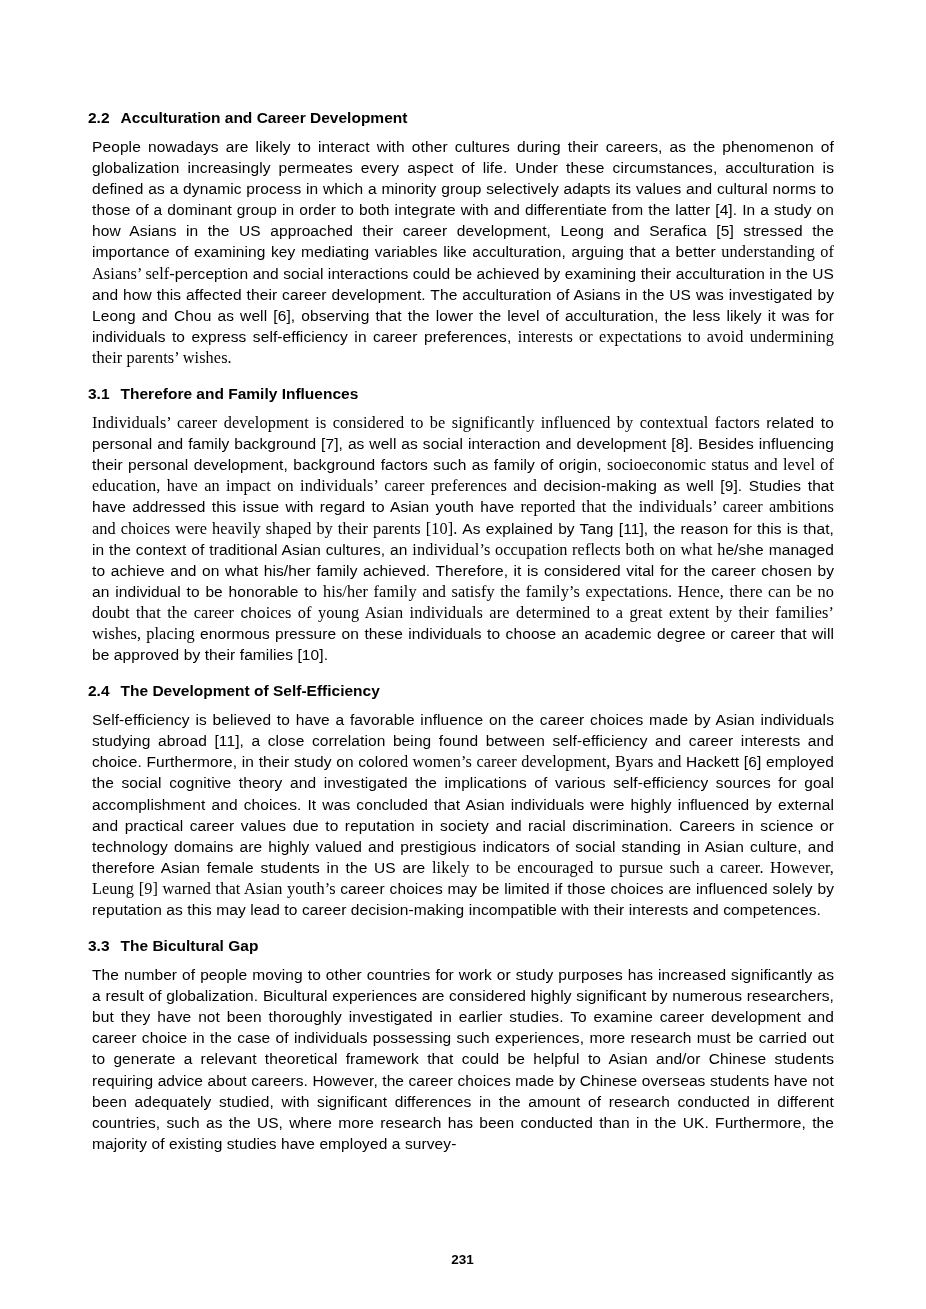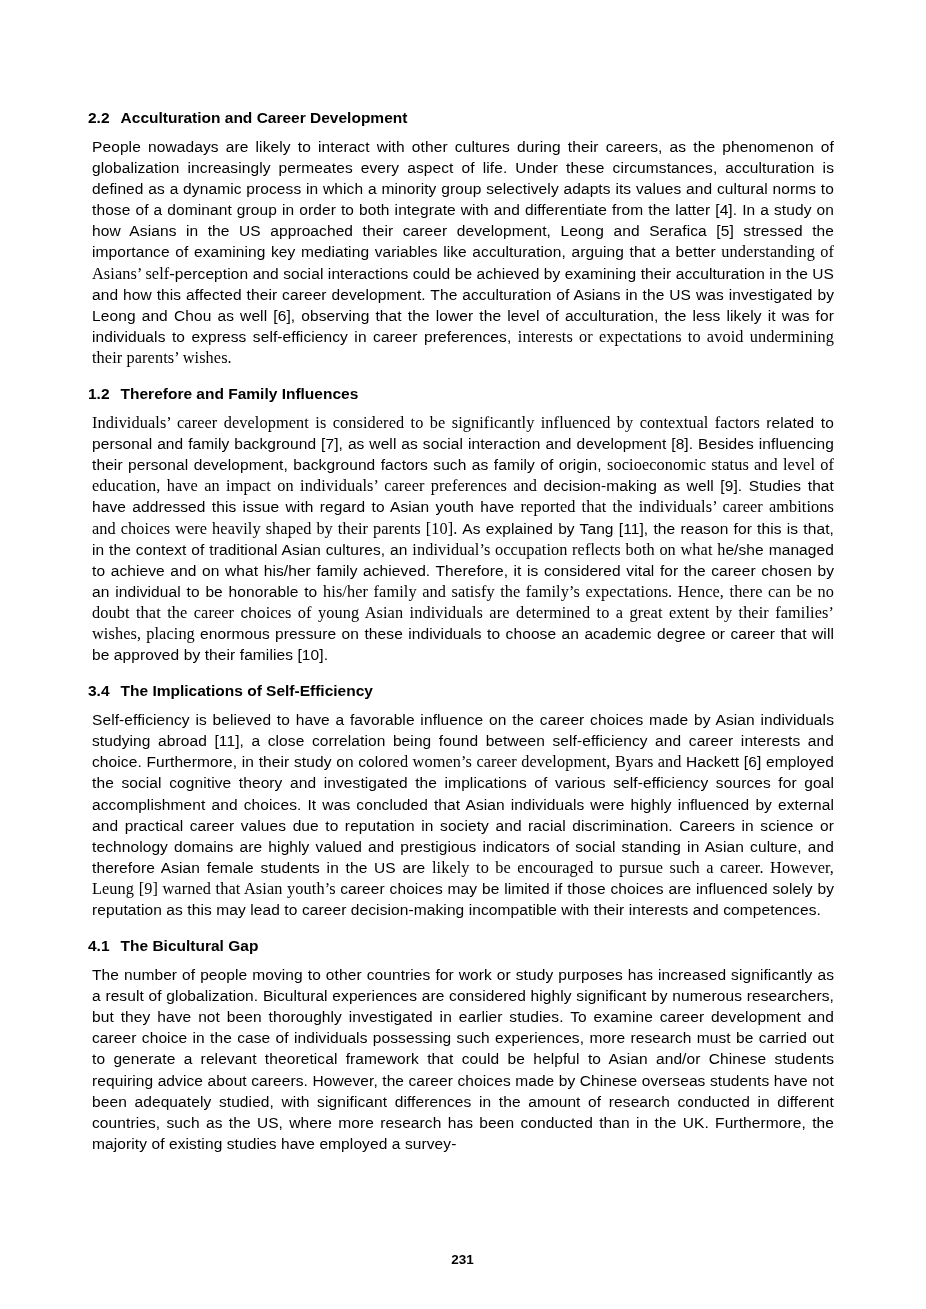--- a/index.html
+++ b/index.html
@@ -57,29 +57,29 @@
 <body>
 
 <div class="page">
 
   <div class="section">
     <h2 class="section-heading"><span class="h-num">2.2</span><span class="h-title">Acculturation and Career Development</span></h2>
     <p class="para"><span>People nowadays are likely to interact with other cultures during their careers, as the phenomenon of globalization increasingly permeates every aspect of life. Under these circumstances, acculturation is defined as a dynamic process in which a minority group selectively adapts its values and cultural norms to those of a dominant group in order to both integrate with and differentiate from the latter [4]. In a study on how Asians in the US approached their career development, Leong and Serafica [5] stressed the importance of examining key mediating variables like acculturation, arguing that a better </span><span class="serif">understanding of Asians’ self-</span><span>perception and social interactions could be achieved by examining their acculturation in the US and how this affected their career development. The acculturation of Asians in the US was investigated by Leong and Chou as well [6], observing that the lower the level of acculturation, the less likely it was for individuals to express self-efficiency in career preferences, </span><span class="serif">interests or expectations to avoid undermining their parents’ wishes.</span></p>
   </div>
 
   <div class="section">
-    <h2 class="section-heading"><span class="h-num">1.2</span><span class="h-title">Therefore and Family Influences</span></h2>
+    <h2 class="section-heading"><span class="h-num">3.1</span><span class="h-title">Therefore and Family Influences</span></h2>
     <p class="para"><span class="serif">Individuals’ career development is considered to be significantly influenced by contextual factors </span><span>related to personal and family background [7], as well as social interaction and development [8]. Besides influencing their personal development, background factors such as family of origin, </span><span class="serif">socioeconomic status and level of education, have an impact on individuals’ career preferences and </span><span>decision-making as well [9]. Studies that have addressed this issue with regard to Asian youth have </span><span class="serif">reported that the individuals’ career ambitions and choices were heavily shaped by their parents [10]. </span><span>As explained by Tang [11], the reason for this is that, in the context of traditional Asian cultures, an </span><span class="serif">individual’s occupation reflects both on what h</span><span>e/she managed to achieve and on what his/her family achieved. Therefore, it is considered vital for the career chosen by an individual to be honorable to </span><span class="serif">his/her family and satisfy the family’s expectations. Hence, there can be no doubt that the career </span><span>cho</span><span class="serif">ices of young Asian individuals are determined to a great extent by their families’ wishes, placing </span><span>enormous pressure on these individuals to choose an academic degree or career that will be approved by their families [10].</span></p>
   </div>
 
   <div class="section">
-    <h2 class="section-heading"><span class="h-num">3.4</span><span class="h-title">The Implications of Self-Efficiency</span></h2>
+    <h2 class="section-heading"><span class="h-num">2.4</span><span class="h-title">The Development of Self-Efficiency</span></h2>
     <p class="para"><span>Self-efficiency is believed to have a favorable influence on the career choices made by Asian individuals studying abroad [11], a close correlation being found between self-efficiency and career interests and choice. Furthermore, in their study on colo</span><span class="serif">red women’s career development, Byars and </span><span>Hackett [6] employed the social cognitive theory and investigated the implications of various self-efficiency sources for goal accomplishment and choices. It was concluded that Asian individuals were highly influenced by external and practical career values due to reputation in society and racial discrimination. Careers in science or technology domains are highly valued and prestigious indicators of social standing in Asian culture, and therefore Asian female students in the US are </span><span class="serif">likely to be encouraged to pursue such a career. However, Leung [9] warned that Asian youth’s </span><span>career choices may be limited if those choices are influenced solely by reputation as this may lead to career decision-making incompatible with their interests and competences.</span></p>
   </div>
 
   <div class="section">
-    <h2 class="section-heading"><span class="h-num">4.1</span><span class="h-title">The Bicultural Gap</span></h2>
+    <h2 class="section-heading"><span class="h-num">3.3</span><span class="h-title">The Bicultural Gap</span></h2>
     <p class="para"><span>The number of people moving to other countries for work or study purposes has increased significantly as a result of globalization. Bicultural experiences are considered highly significant by numerous researchers, but they have not been thoroughly investigated in earlier studies. To examine career development and career choice in the case of individuals possessing such experiences, more research must be carried out to generate a relevant theoretical framework that could be helpful to Asian and/or Chinese students requiring advice about careers. However, the career choices made by Chinese overseas students have not been adequately studied, with significant differences in the amount of research conducted in different countries, such as the US, where more research has been conducted than in the UK. Furthermore, the majority of existing studies have employed a survey-</span></p>
   </div>
 
   <div class="page-number">231</div>
 
 </div>
 
 </body></html>

